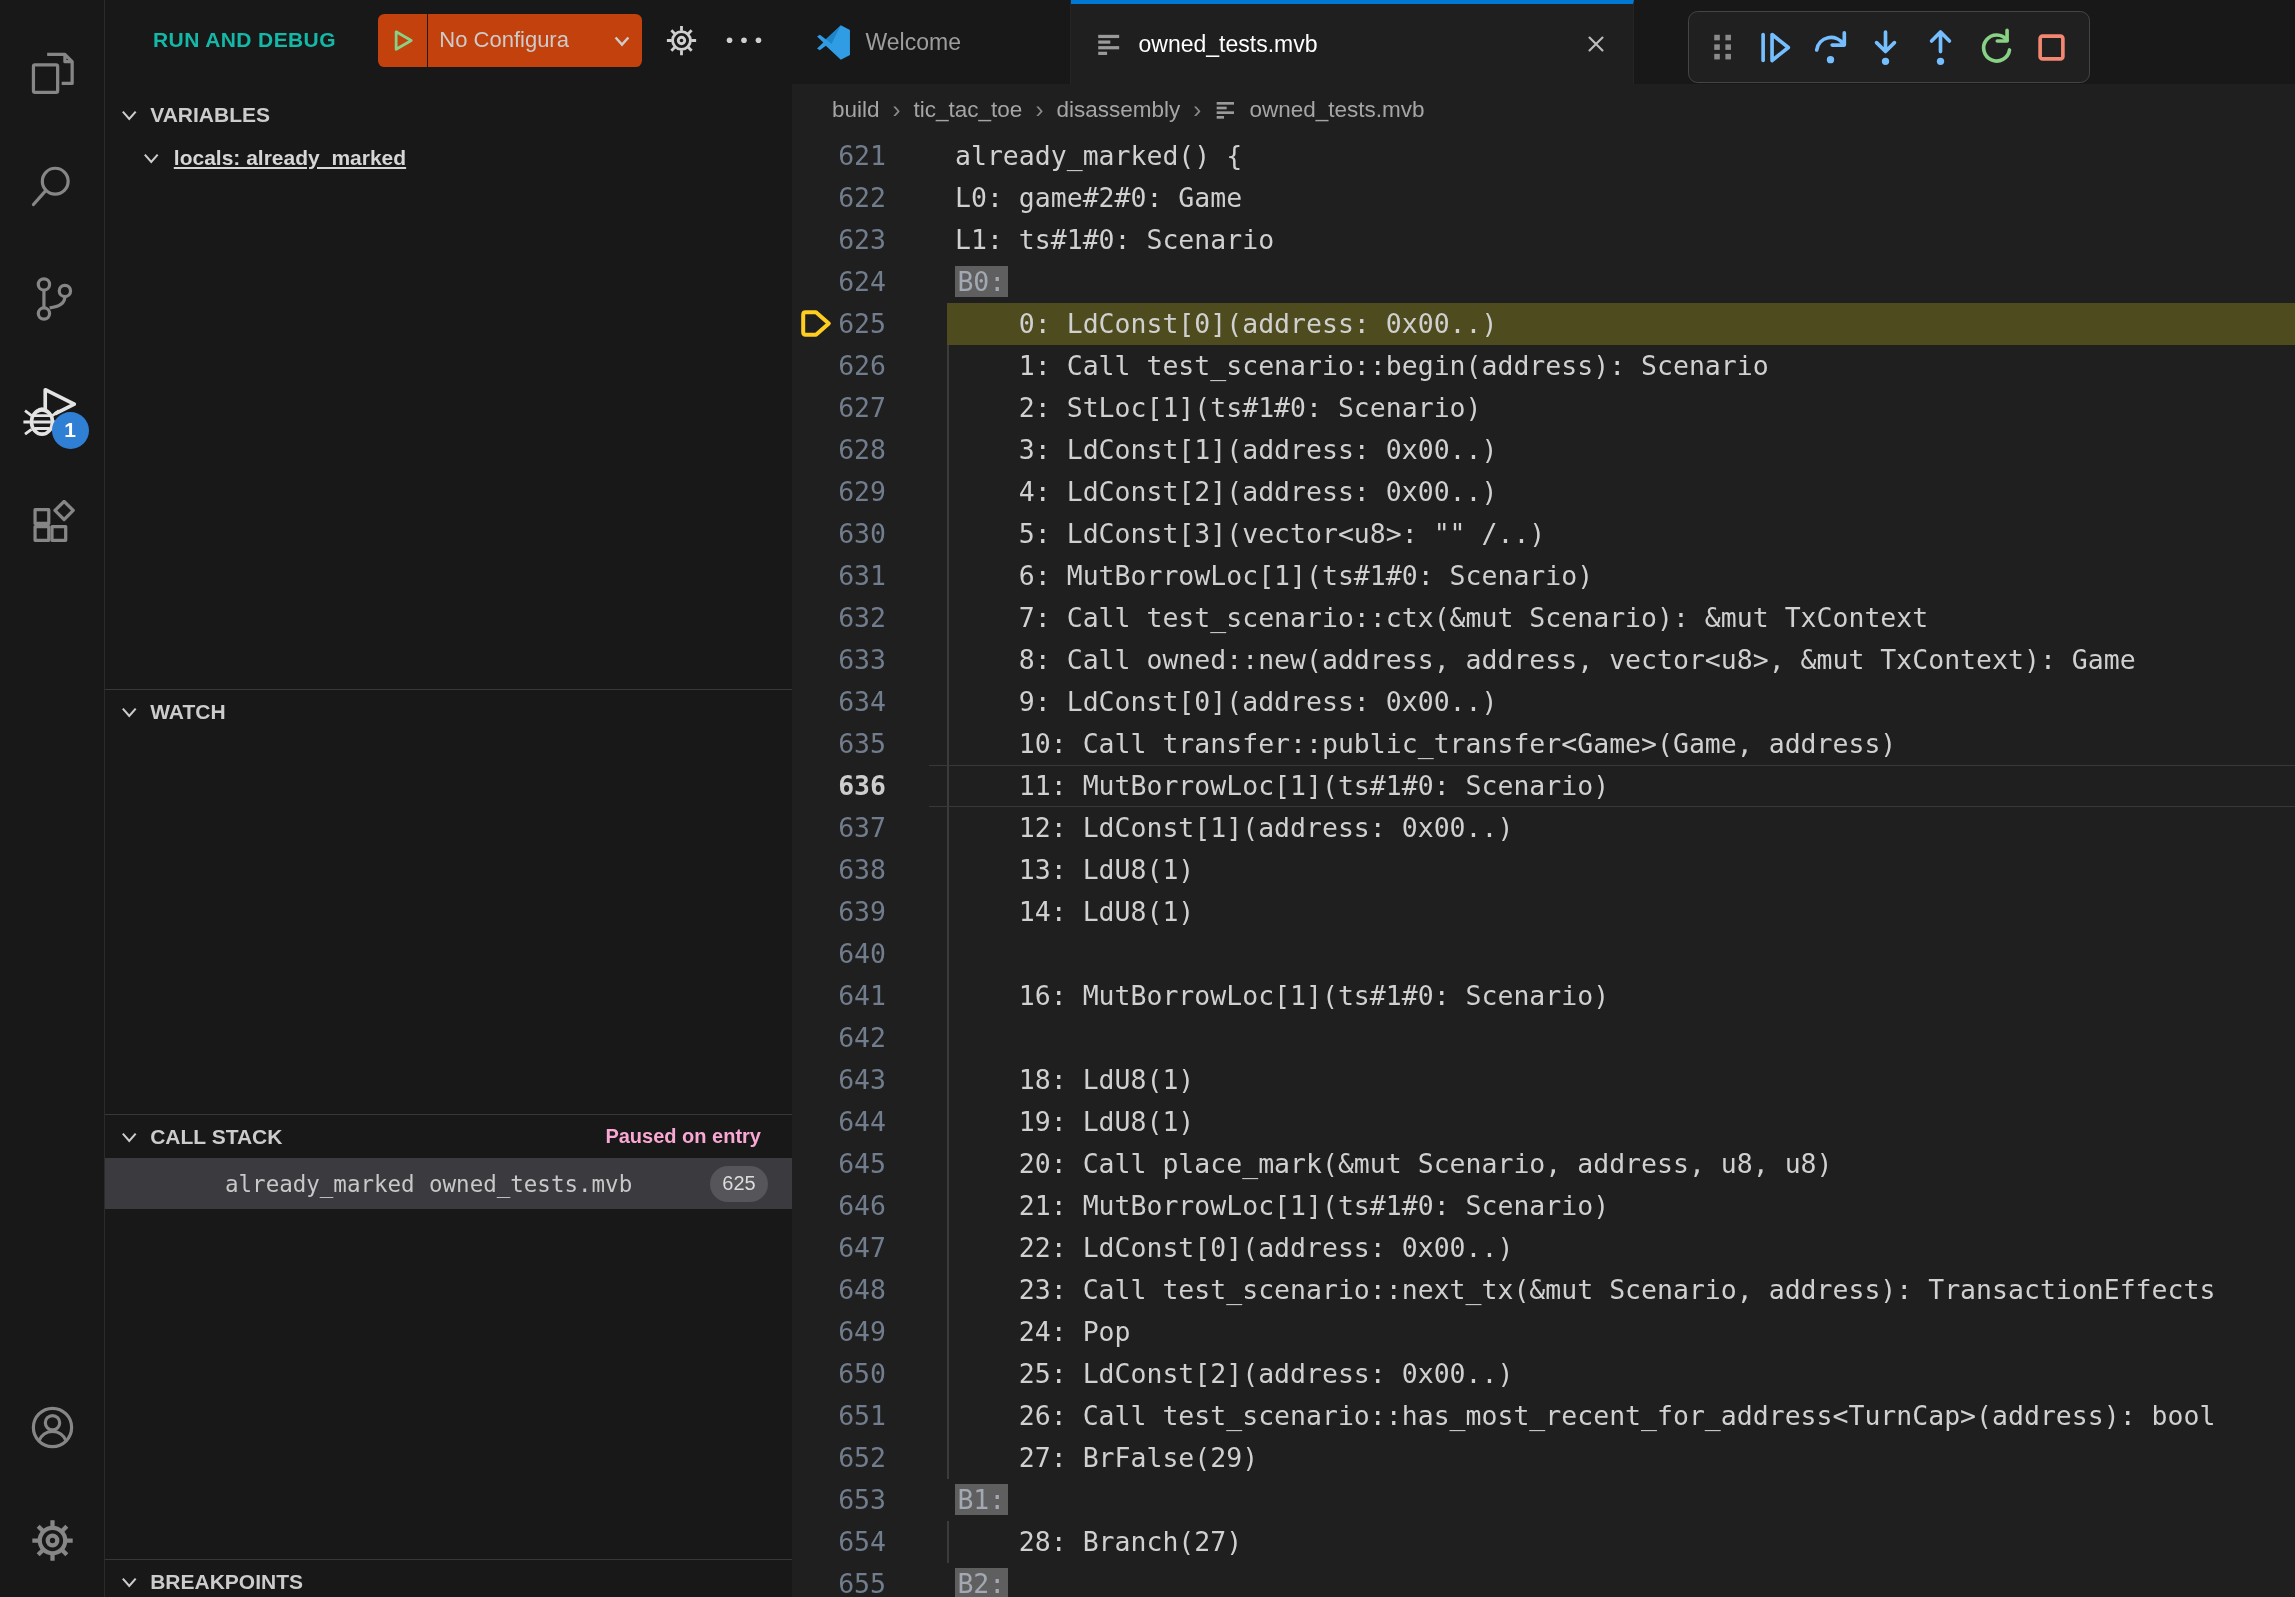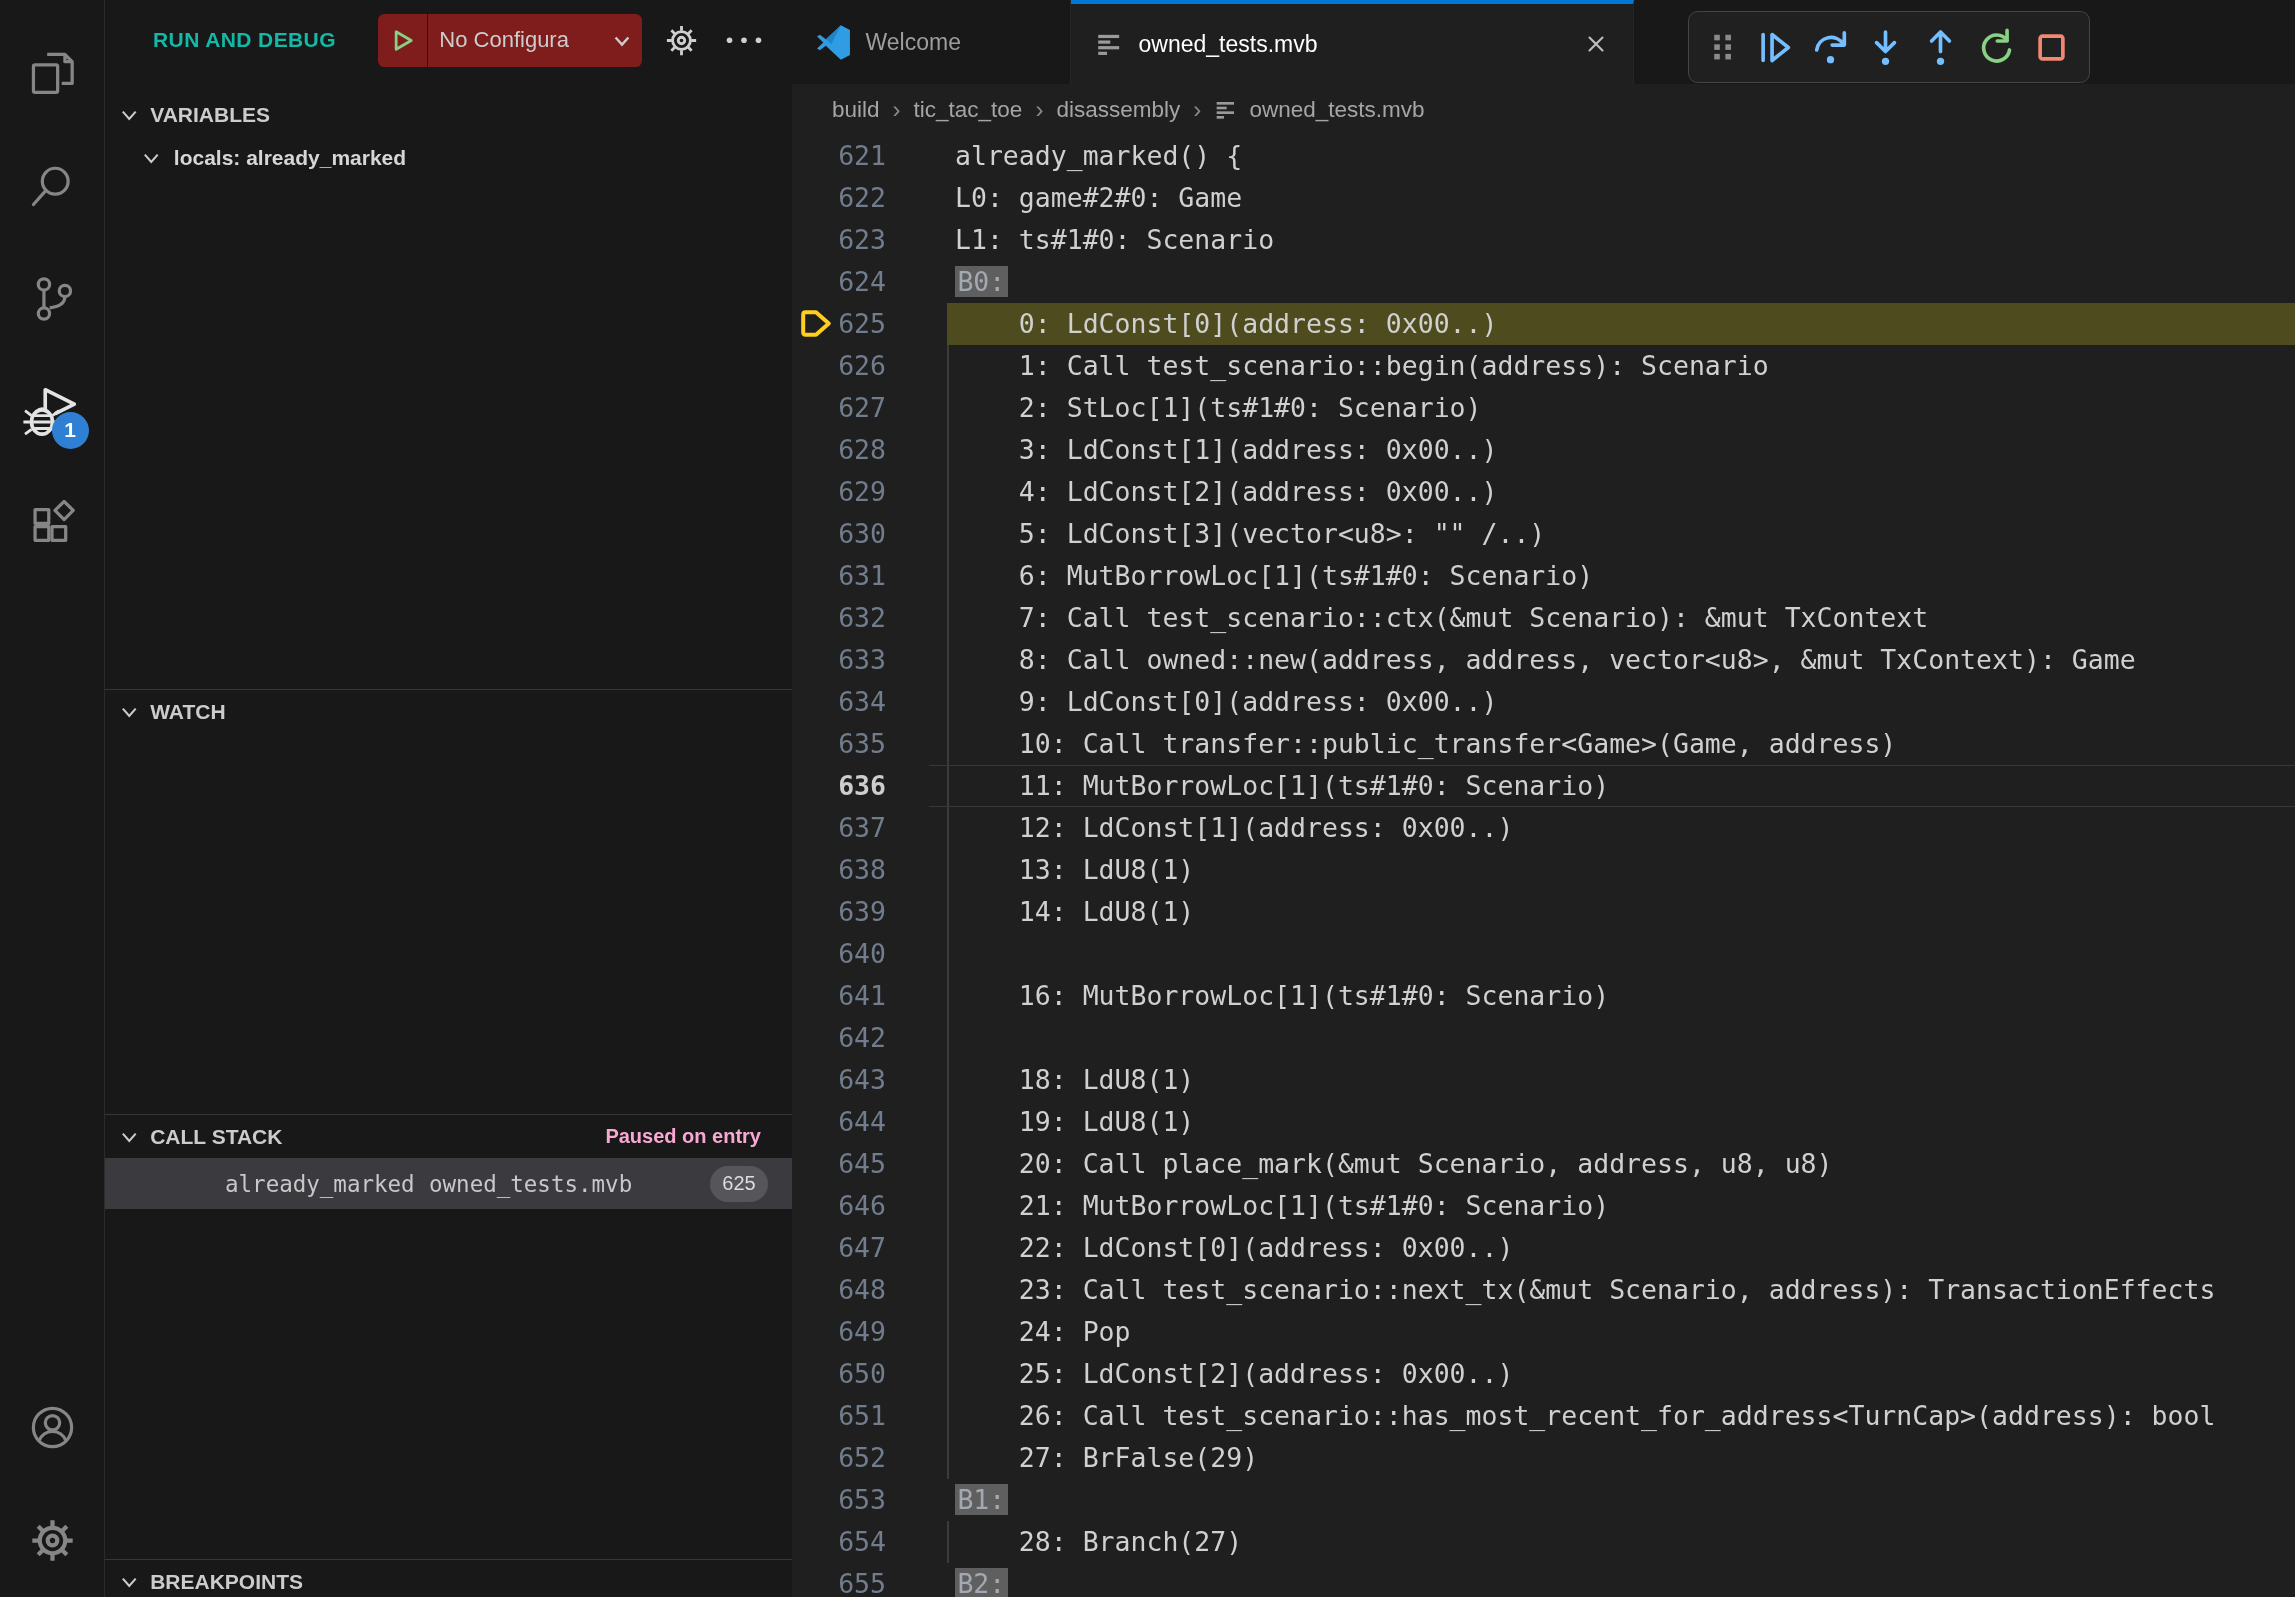--- a/index.html
+++ b/index.html
@@ -32,38 +32,38 @@
   
   .sidebar {
     position:absolute; left:105px; top:0; width:687px; height:100%;
     background:#181818; overflow:hidden;
   }
   .sb-header { position:absolute; left:0; top:0; width:100%; height:80px; }
   .sb-title { position:absolute; left:48px; top:0; height:80px; display:flex; align-items:center;
     font-size:21px; font-weight:600; letter-spacing:0.4px; color:#14b8a6; }
   .config-control {
     position:absolute; left:273px; top:13.7px; width:264px; height:53px;
-    background:#7f1d1d; border-radius:6.4px; display:flex; align-items:center; overflow:hidden;
+    background:#c2410c; border-radius:6.4px; display:flex; align-items:center; overflow:hidden;
   }
   .cc-play { width:50px; height:100%; display:flex; align-items:center; justify-content:center;
     border-right:0.8px solid #1c1c1c; cursor:pointer; }
   .cc-label { flex:1; padding-left:11.3px; font-size:22px; color:#cccccc; white-space:nowrap; overflow:hidden; }
   .cc-chevron { padding:0 8px 0 0; }
   .sb-gear { position:absolute; left:557px; top:21px; cursor:pointer; }
   .sb-more { position:absolute; left:618px; top:29px; cursor:pointer; }
 
   .section-header {
     height:43px; display:flex; align-items:center; position:relative;
     font-size:21px; font-weight:700; color:#cccccc;
   }
   .section-header .chev { margin:0 9.7px 0 13px; }
   .sec { position:absolute; left:0; width:100%; }
   .sec.bordered { border-top:0.8px solid #373737; }
   .sec-variables { top:93px; }
-  .scope-row { height:43px; display:flex; align-items:center; font-size:21px; font-weight:700; color:#d6d6d6; cursor:pointer; }
+  .scope-row { height:43px; display:flex; align-items:center; font-size:21px; font-weight:700; color:#d6d6d6; cursor:pointer;text-decoration:underline; }
   .scope-row .chev { margin:0 11.3px 0 35px; }
   .sec-watch { top:689px; }
   .sec-callstack { top:1114px; }
   .cs-status { position:absolute; right:31px; font-size:20px; font-weight:700; color:#f9a8d4; }
   .frame-row {
     height:51px; background:#3a3a3f; position:relative;
     display:flex; align-items:center; cursor:pointer;
     font-family:"DejaVu Sans Mono", monospace; font-size:22.5px; color:#c8c8c8;
   }
   .frame-name { position:absolute; left:72px;margin-left:48px; }

